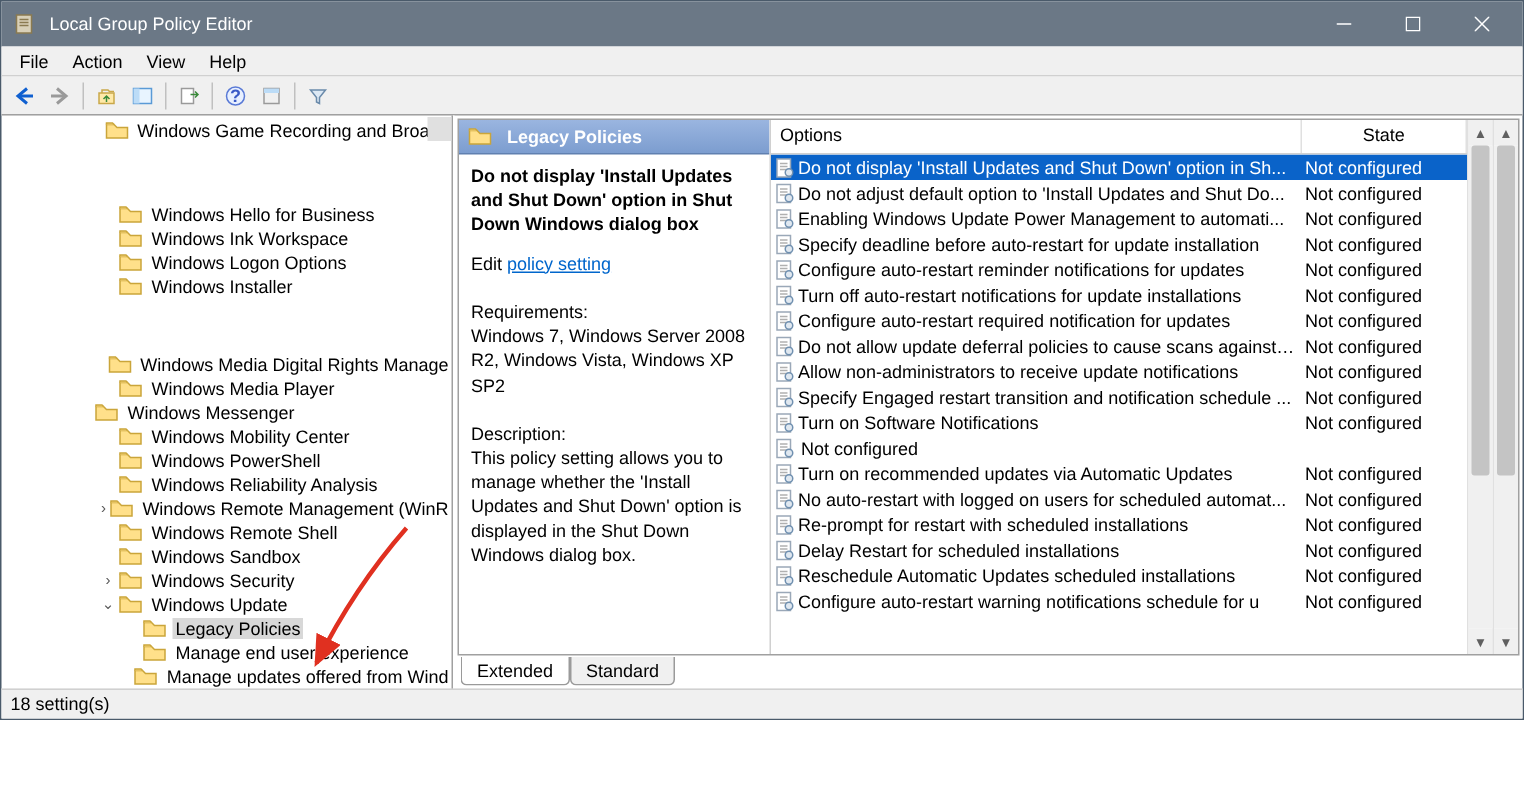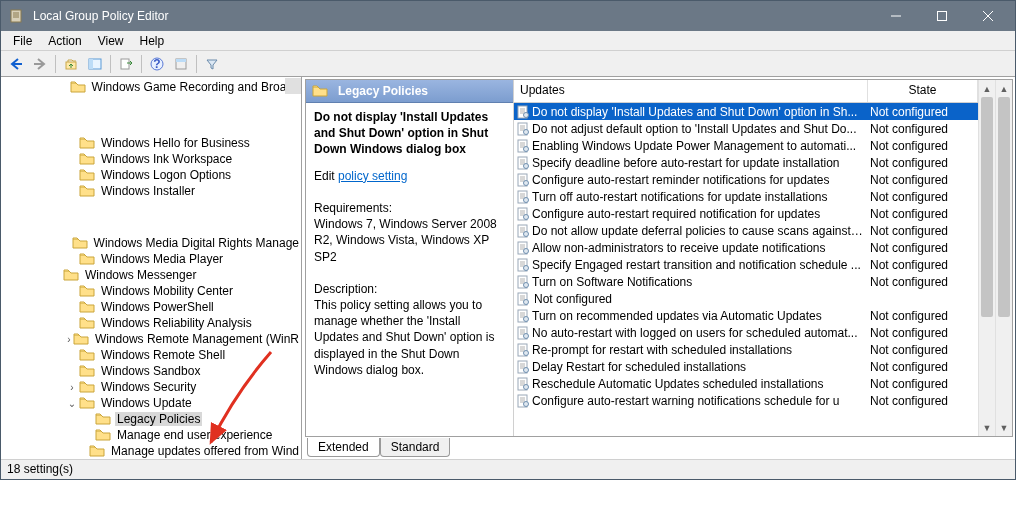--- a/index.html
+++ b/index.html
@@ -438,21 +438,21 @@
         <div class="listwrap">
         <div class="vscroll" style="order:2">
           <div class="arr">▲</div>
           <div class="track">
                 <div class="thumb"></div>
               </div>
           <div class="arr">▼</div>
         </div>
         <div class="list">
           <div class="list-hdr">
-            <div class="col" style="width:354px">Updates</div>
+            <div class="col" style="width:354px">Options</div>
             <div class="col" style="flex:1; text-align:center">State</div>
           </div>
           <div class="list-rows" id="list-rows">
                 <div class="row sel">
                   <span class="ricon">
                     <svg width="14" height="14">
                       <rect x="2" y="1" width="9" height="12" fill="#fff" stroke="#9aa8b8"></rect>
                       <line x1="4" y1="4" x2="9" y2="4" stroke="#b0b0b0"></line>
                       <line x1="4" y1="6" x2="9" y2="6" stroke="#b0b0b0"></line>
                       <line x1="4" y1="8" x2="9" y2="8" stroke="#b0b0b0"></line>

